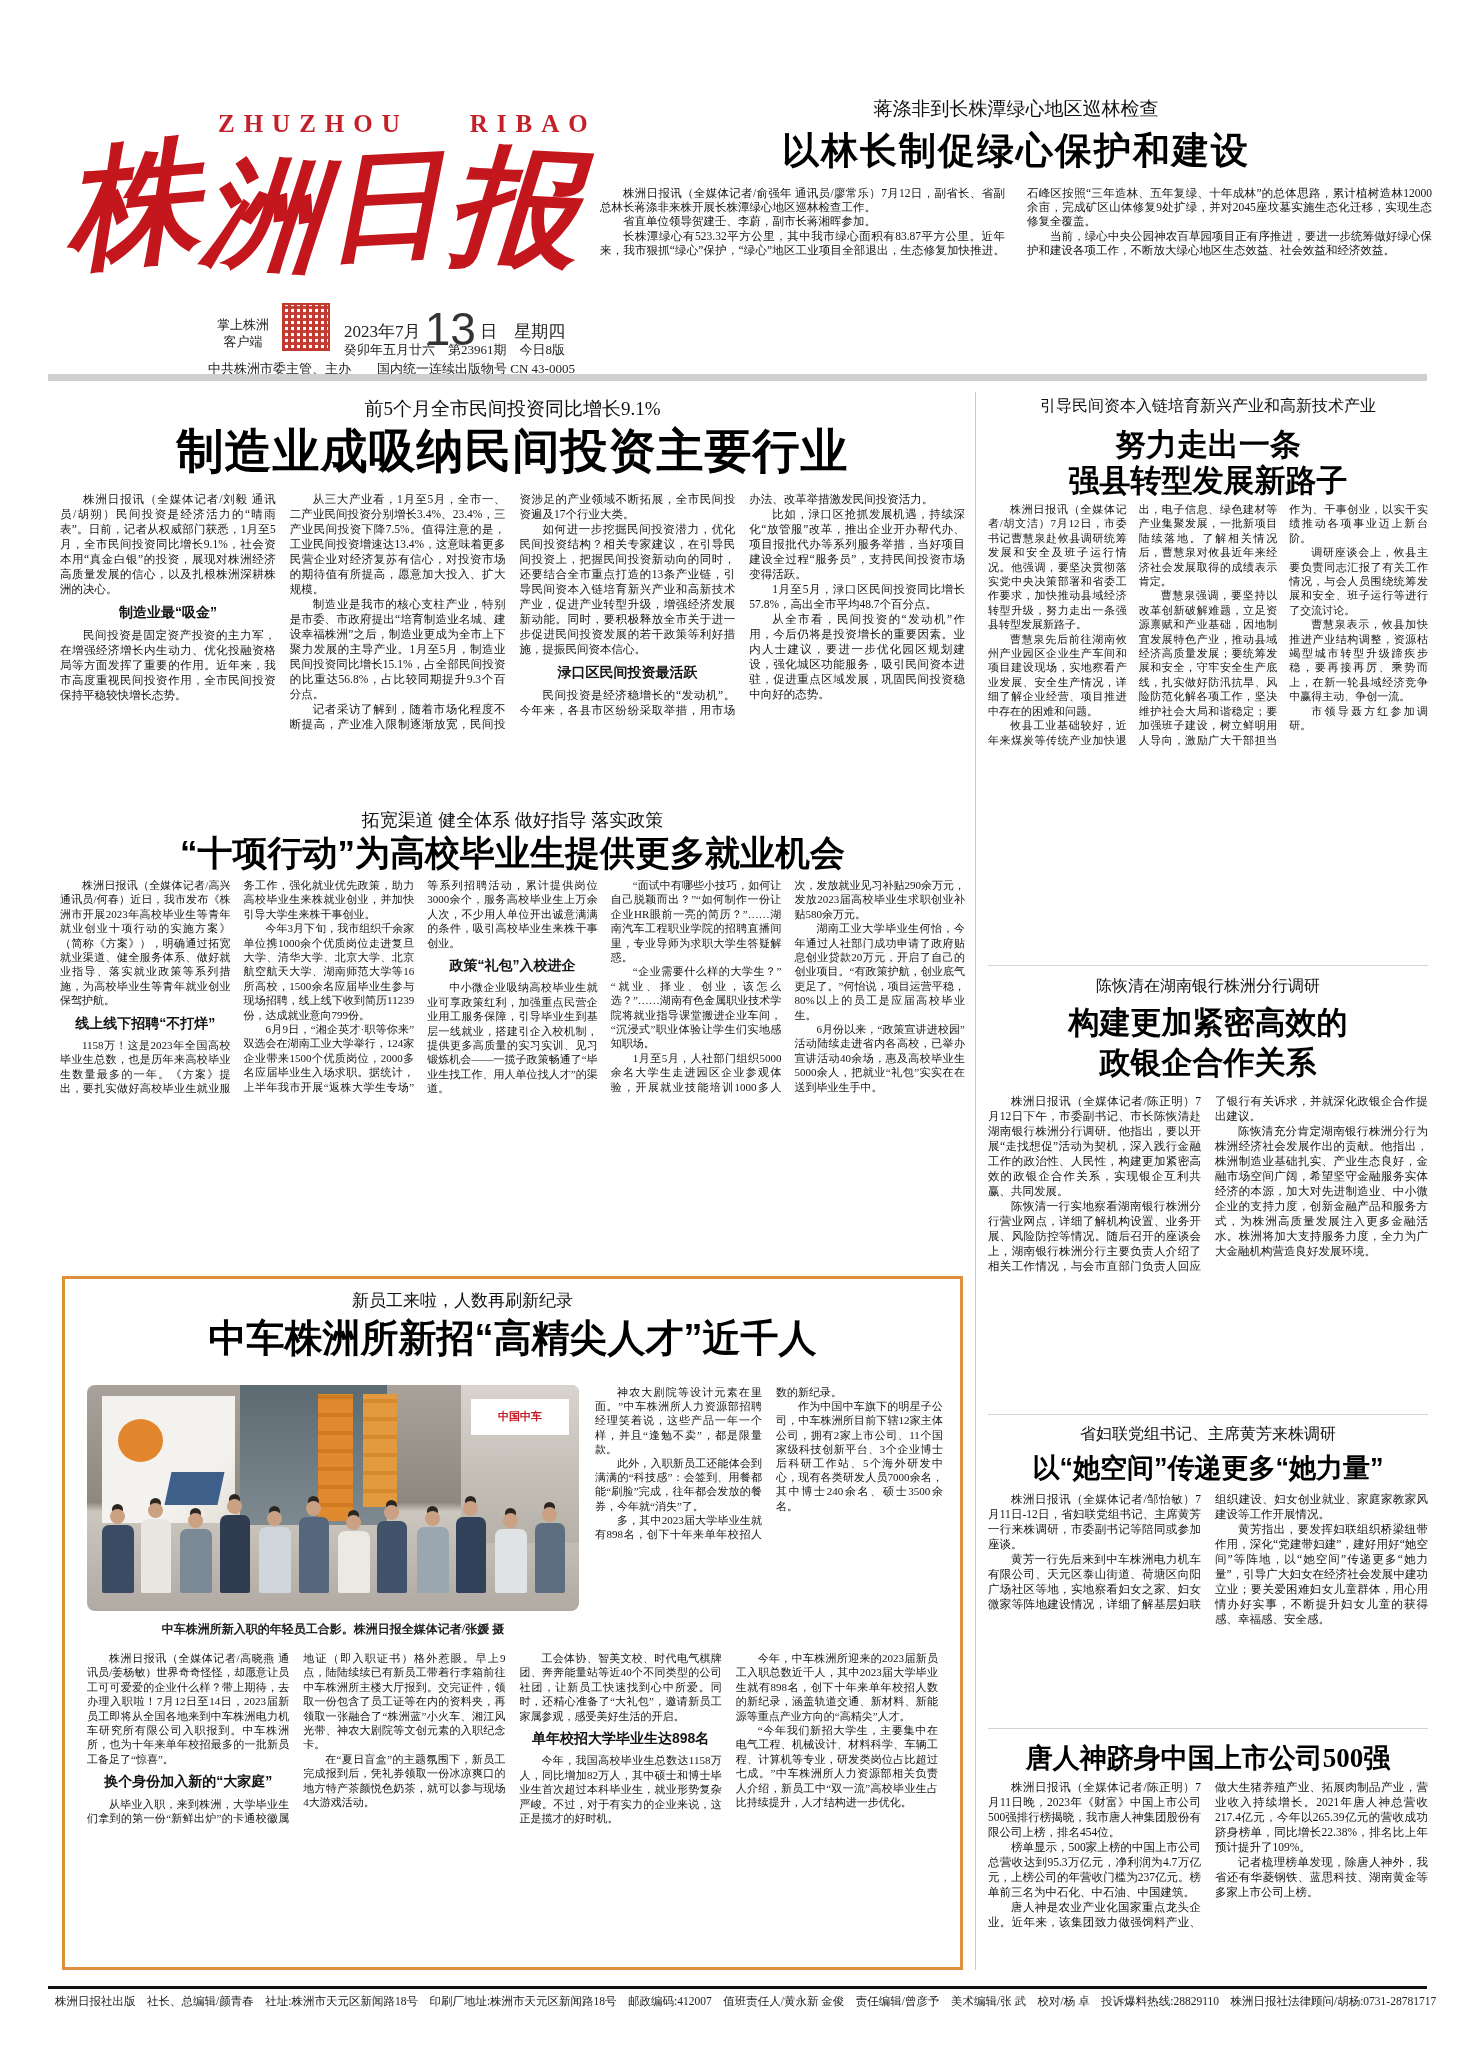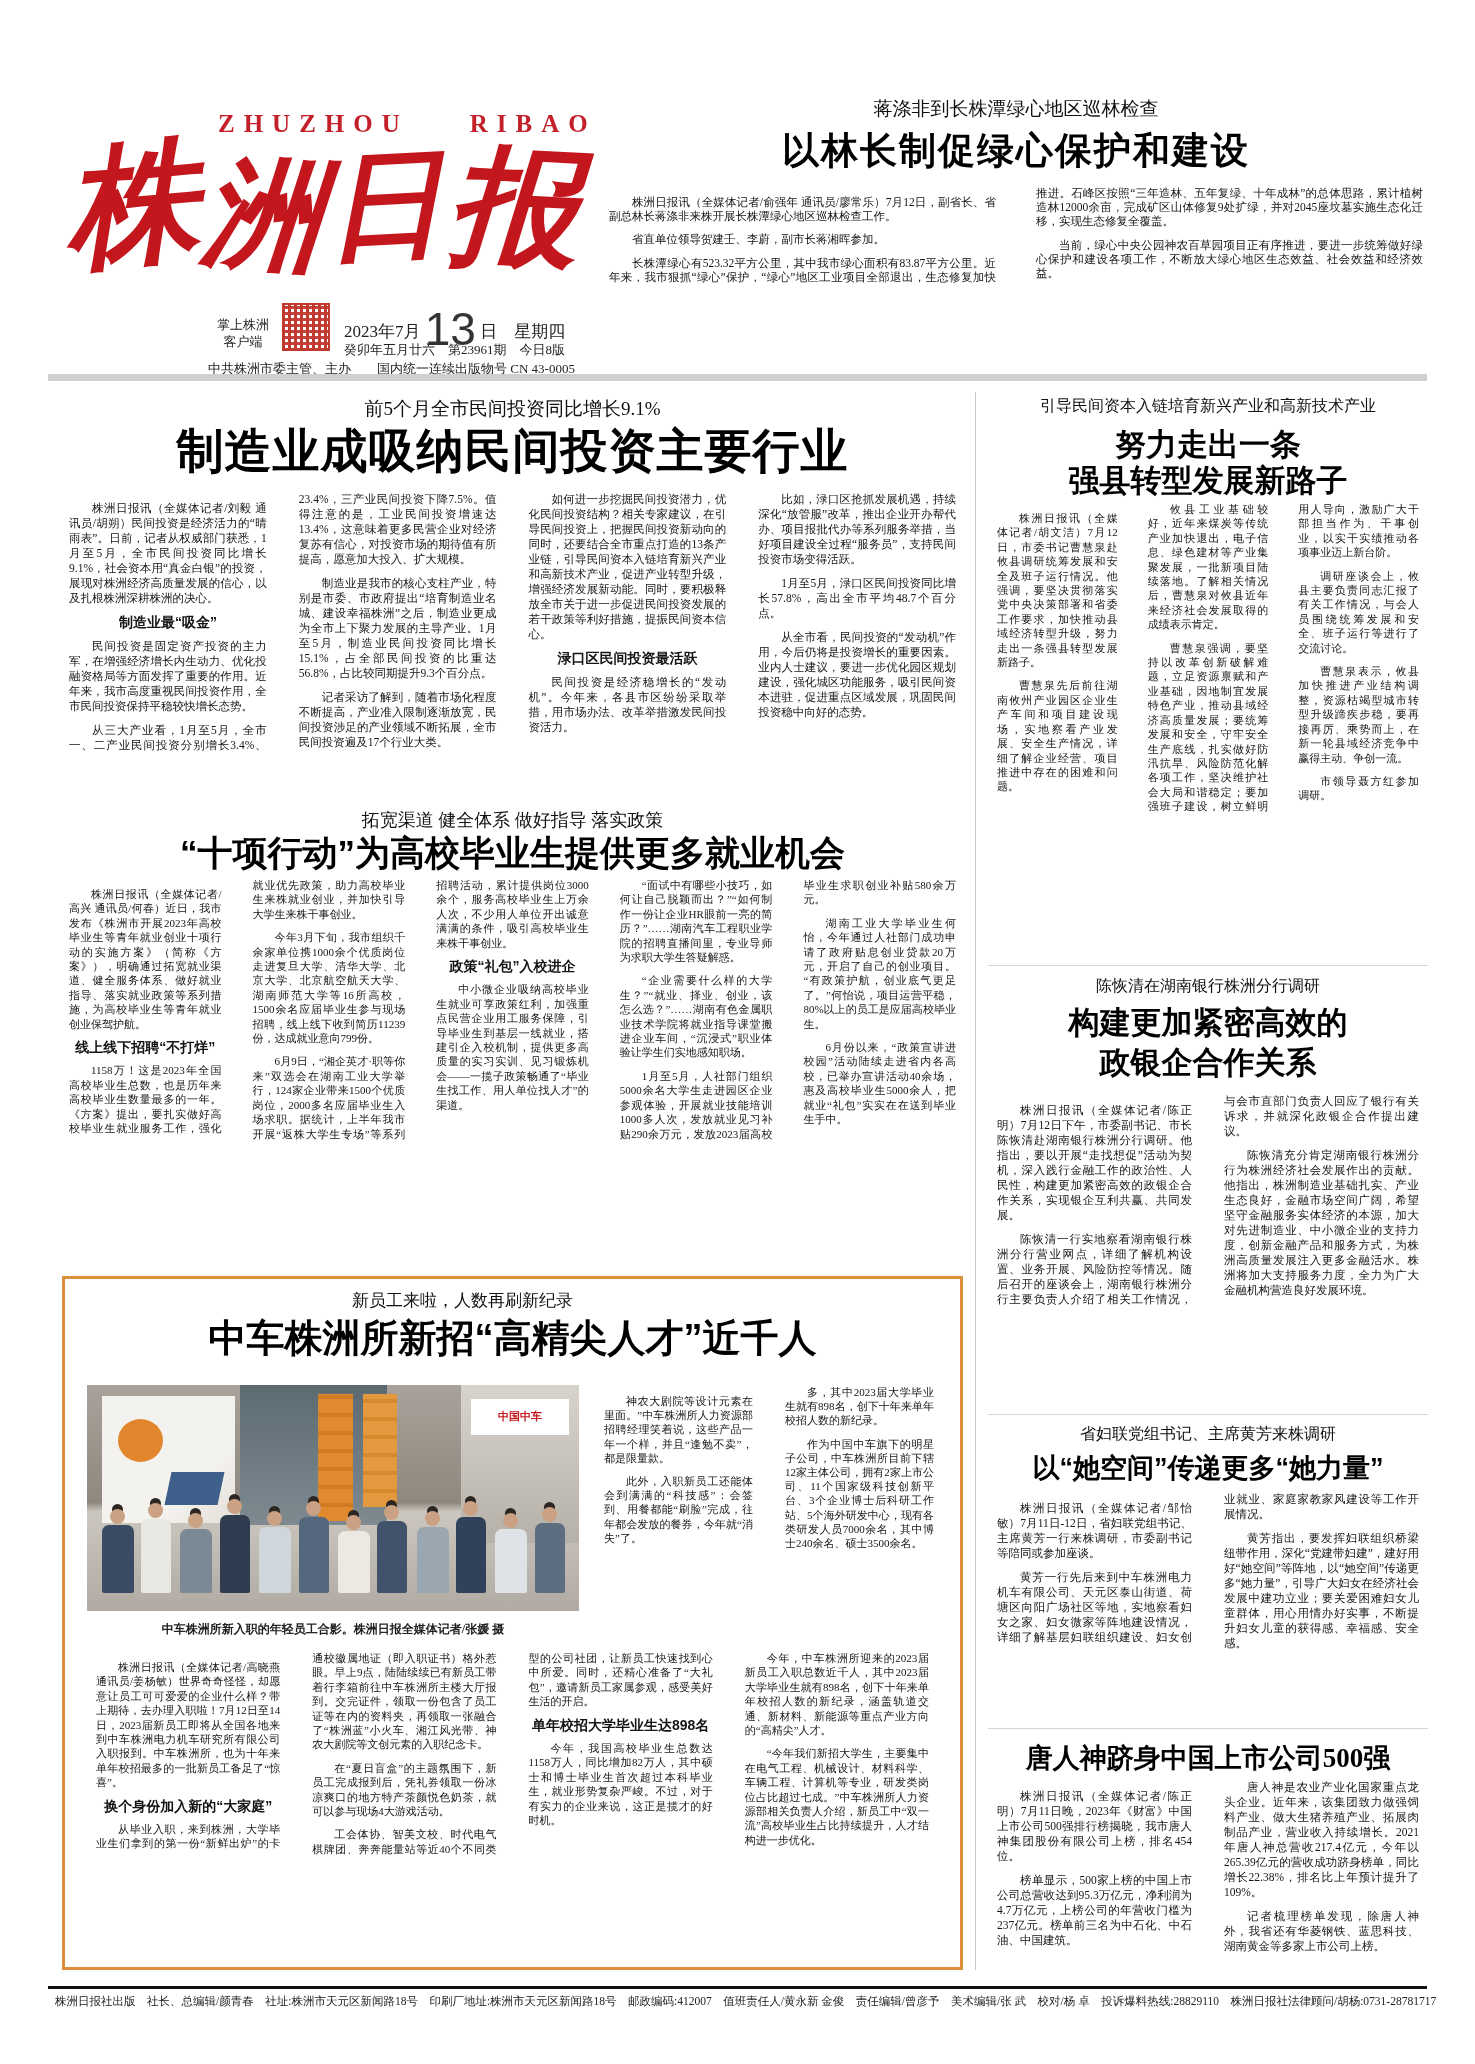--- a/index.html
+++ b/index.html
@@ -20,21 +20,21 @@
       repeating-linear-gradient(90deg,#c2392f 0 3px,#fff 3px 6px);outline:2px solid #c2392f;outline-offset:-2px;}
   .dateline{font-size:17px;color:#222;white-space:nowrap;}
   .bigday{font-size:46px;font-weight:500;color:#333;line-height:1;vertical-align:-8px;font-family:"Liberation Sans",sans-serif;}
   .dsmall{font-size:13px;color:#222;white-space:nowrap;}
   .graybar{background:#cfcfcd;}
   
   .kicker{font-size:19px;text-align:center;color:#111;white-space:nowrap;}
   .kicker-s{font-size:16px;text-align:center;color:#111;white-space:nowrap;}
   .headline{font-family:"Liberation Sans",sans-serif;font-weight:900;text-align:center;color:#000;white-space:nowrap;}
   .body-cols{text-align:justify;overflow:hidden;color:#141414;}
-  .body-cols p{margin:9px;text-indent:2em;}
+  .body-cols p{margin:0;text-indent:2em;}
   .sub{font-family:"Liberation Sans",sans-serif;font-weight:800;text-align:center;font-size:14px;margin:8px 0;text-indent:0;}
   .vrule{background:#c9c9c7;width:1px;}
   .hrule{background:#d4d4d2;height:1px;}
   
   .fbox{border:3px solid #dd8f3e;background:#fff;}
   .caption{font-size:12px;font-weight:600;text-align:center;color:#222;}
   
   .photo{background:linear-gradient(180deg,#a9a29a 0%,#8f887f 52%,#cbc6be 56%,#b0aaa2 100%);position:absolute;overflow:hidden;}
   .ph-poster{position:absolute;left:3%;top:5%;width:27%;height:56%;background:linear-gradient(135deg,#f4f2ee 70%,#e2ded7);}
   .ph-poster:before{content:"";position:absolute;left:12%;top:18%;width:34%;height:34%;border-radius:50%;background:#e2862e;}
@@ -164,21 +164,21 @@
     <p>株洲日报讯（全媒体记者/陈正明）7月11日晚，2023年《财富》中国上市公司500强排行榜揭晓，我市唐人神集团股份有限公司上榜，排名454位。</p>
     <p>榜单显示，500家上榜的中国上市公司总营收达到95.3万亿元，净利润为4.7万亿元，上榜公司的年营收门槛为237亿元。榜单前三名为中石化、中石油、中国建筑。</p>
     <p>唐人神是农业产业化国家重点龙头企业。近年来，该集团致力做强饲料产业、做大生猪养殖产业、拓展肉制品产业，营业收入持续增长。2021年唐人神总营收217.4亿元，今年以265.39亿元的营收成功跻身榜单，同比增长22.38%，排名比上年预计提升了109%。</p>
     <p>记者梳理榜单发现，除唐人神外，我省还有华菱钢铁、蓝思科技、湖南黄金等多家上市公司上榜。</p>
   </div>
 
   <div class="abs fbox" style="left:62px;top:1276px;width:895px;height:688px;">
     <div class="abs kicker" style="left:8px;top:10px;width:779px;font-size:17px;">新员工来啦，人数再刷新纪录</div>
     <div class="abs headline" style="left:0;top:34px;width:895px;font-size:38px;">中车株洲所新招“高精尖人才”近千人</div>
 
-    <div class="photo" style="left:22px;top:106px;width:492px;height:226px;">
+    <div class="photo" style="left:22px;top:106px;width:492px;height:226px;border-radius:8px;">
       <div class="ph-poster"></div>
       <div class="ph-mid"></div>
       <div class="ph-banner1"></div>
       <div class="ph-banner2"></div>
       <div class="ph-right"></div>
       <div class="ph-sign">中国中车</div>
       <div class="crowd">
         <i style="left:3%;width:32px;height:68px;background:#3a4b63;"></i>
         <i style="left:11%;width:30px;height:74px;background:#e9e7e2;"></i>
         <i style="left:19%;width:32px;height:64px;background:#7b8896;"></i>

